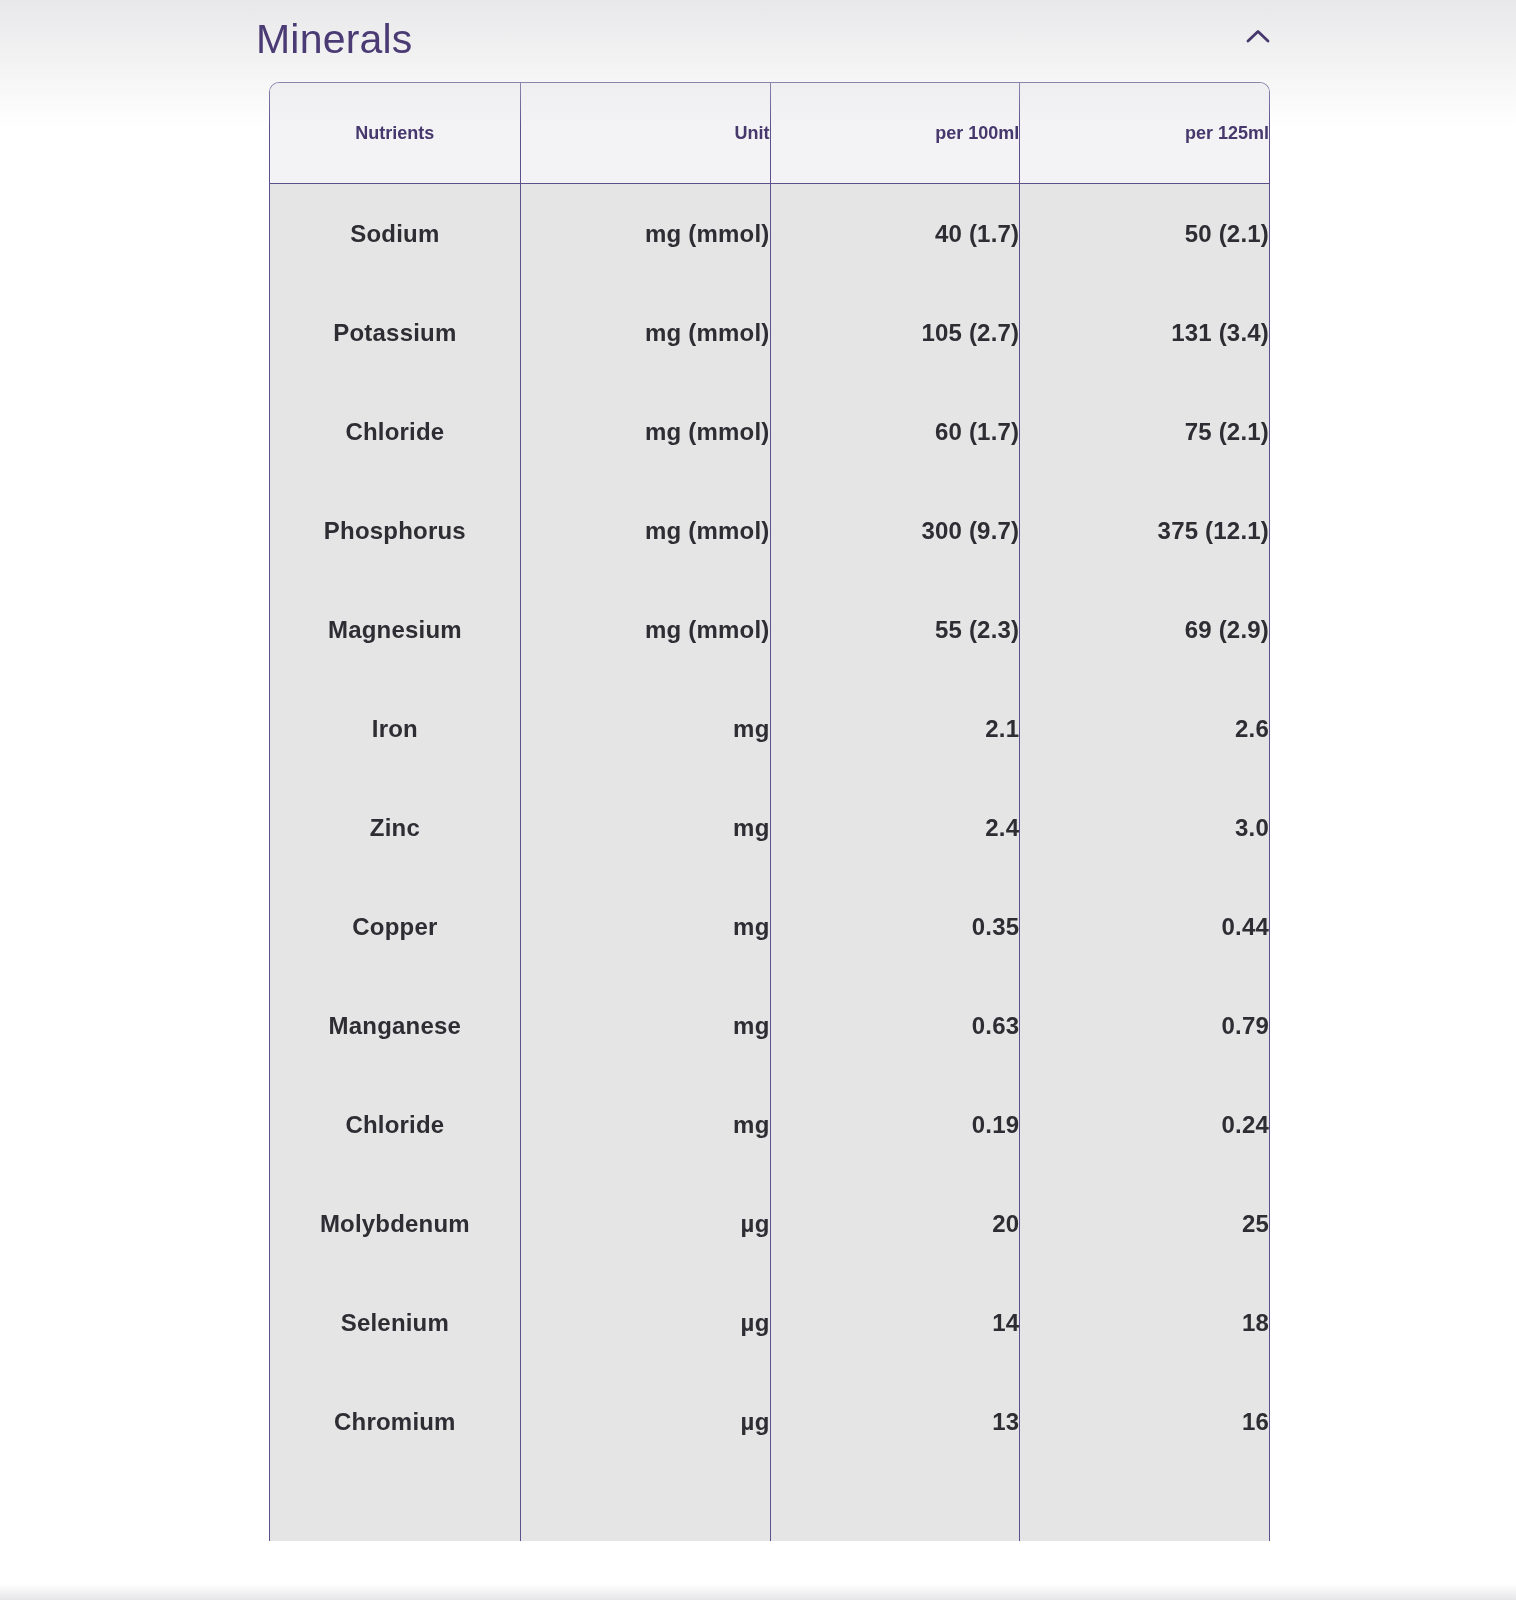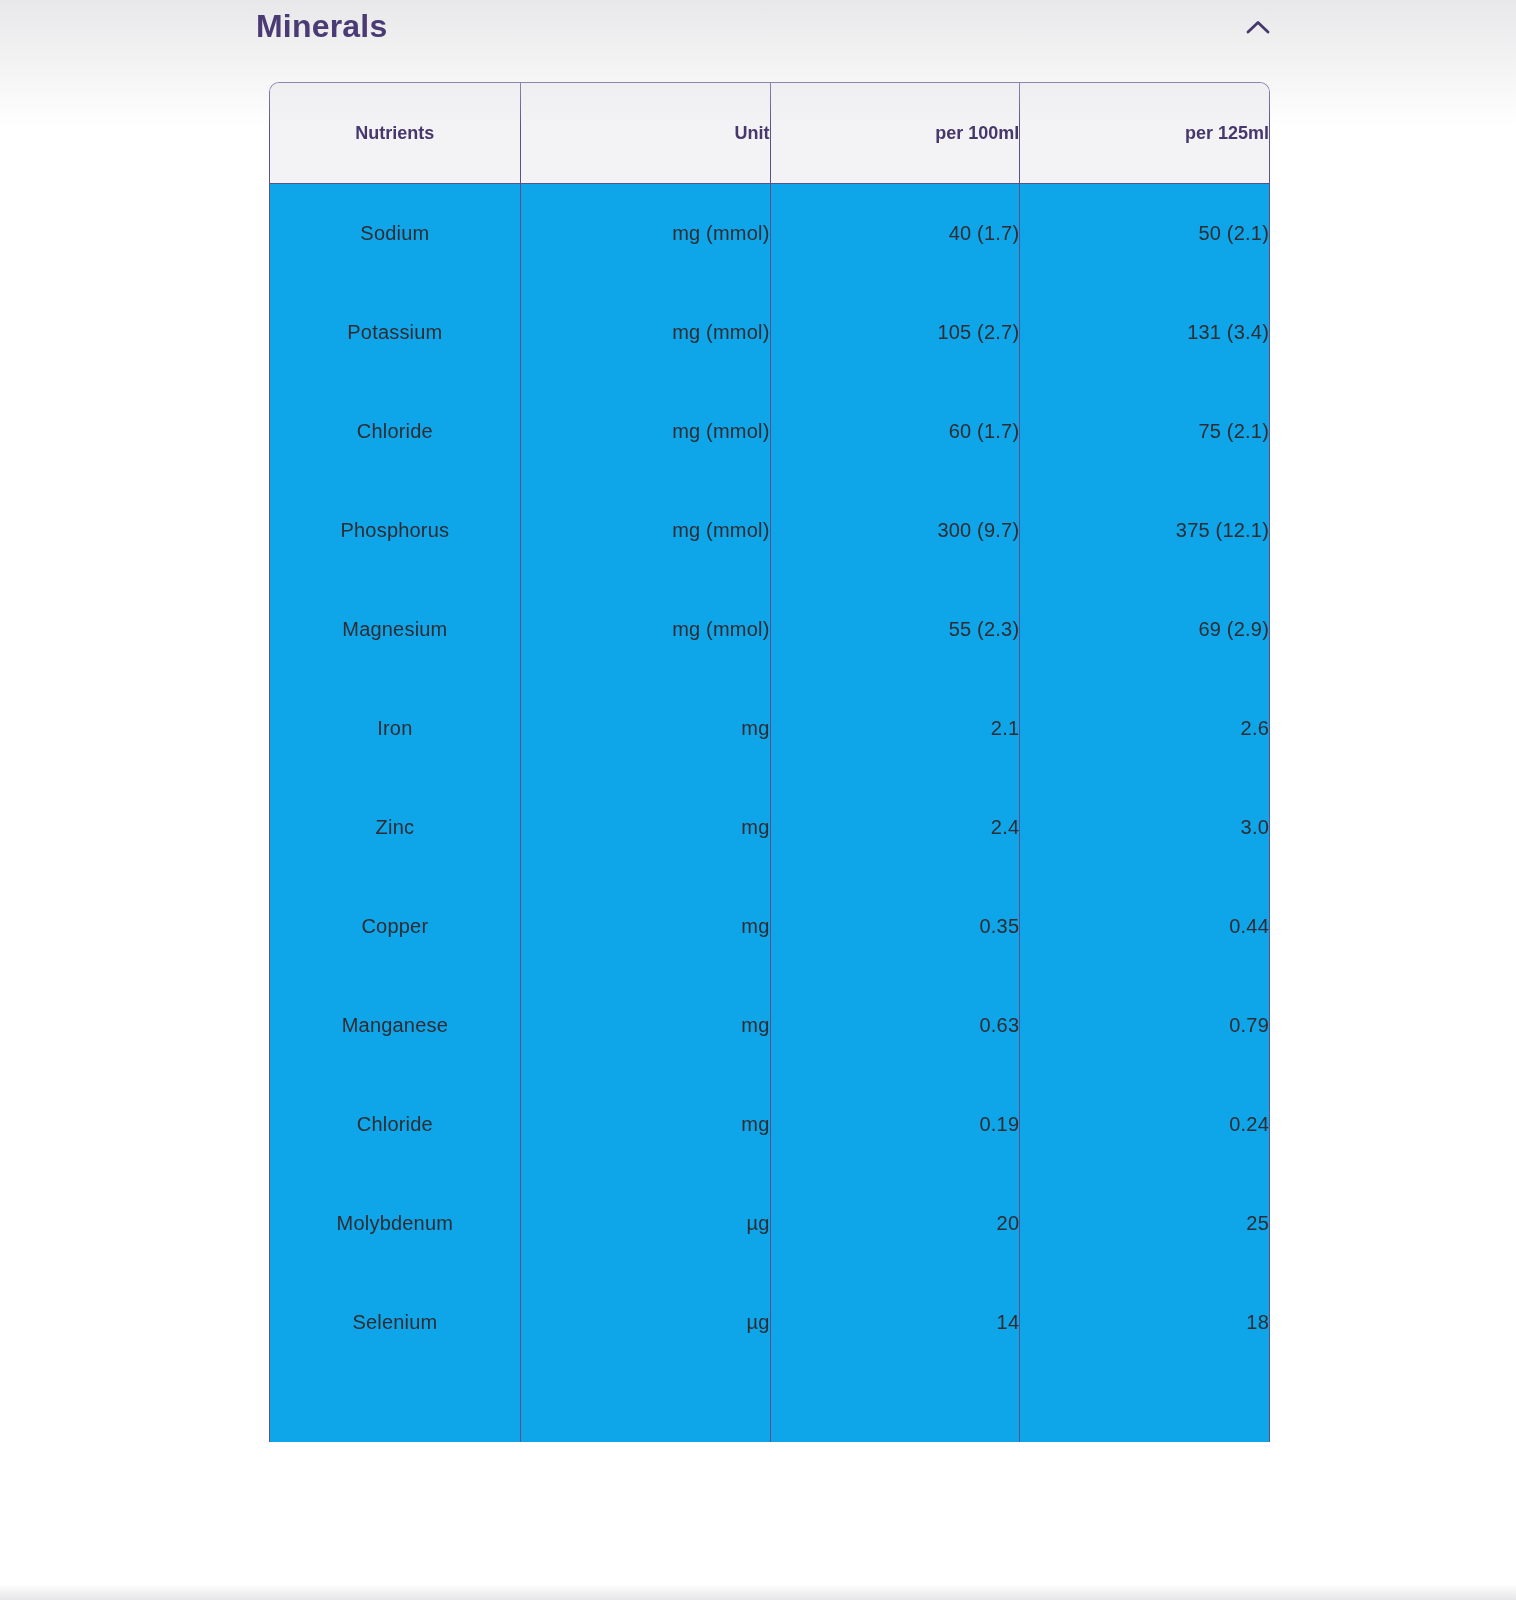--- a/index.html
+++ b/index.html
@@ -34,24 +34,25 @@
     position:absolute;
     left:256px;
     top:8px;
     width:1020px;
     display:flex;
     align-items:center;
     justify-content:space-between;
     z-index:4;
   }
   .section-title{
-    font-size:32px;
-    font-weight:700;
+    font-size:41px;
+    font-weight:400;
     letter-spacing:.2px;
     color:var(--accent);
+    margin-top:8px;
   }
   .collapse-btn{
     background:none;border:none;cursor:pointer;
     width:36px;height:36px;
     display:flex;align-items:center;justify-content:center;
   }
   .table-wrap{
     position:absolute;
     left:269px;
     top:82px;
@@ -80,24 +81,24 @@
     color:var(--header-text);
     font-size:18px;
     font-weight:700;
     border-bottom:1px solid var(--border);
   }
   th:first-child{border-top-left-radius:9px;}
   th:last-child{border-top-right-radius:9px;}
   th + th, td + td{border-left:1px solid var(--border);text-align:right;}
   td{
     height:99px;
-    background:#0ea5e9;
+    background:#e5e5e5;
     color:var(--body-text);
-    font-size:20px;
-    font-weight:400;
+    font-size:24px;
+    font-weight:700;
     letter-spacing:.2px;
   }
   tr.filler-row td{height:70px;}
 </style>
 </head>
 <body>
 
 <div class="section-header">
   <h2 class="section-title">Minerals</h2>
   <button class="collapse-btn" aria-label="Collapse section">
@@ -185,20 +186,26 @@
           <td>µg</td>
           <td>20</td>
           <td>25</td>
         </tr>
         <tr>
           <td>Selenium</td>
           <td>µg</td>
           <td>14</td>
           <td>18</td>
         </tr>
+        <tr>
+          <td>Chromium</td>
+          <td>µg</td>
+          <td>13</td>
+          <td>16</td>
+        </tr>
         <tr class="filler-row">
           <td></td>
           <td></td>
           <td></td>
           <td></td>
         </tr>
       </tbody>
   </table>
 </div>
 

